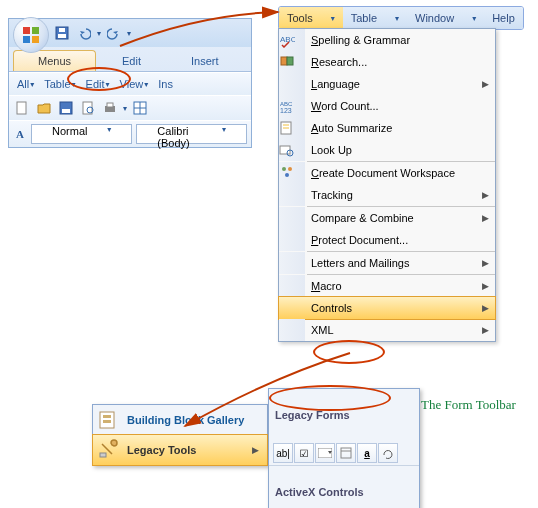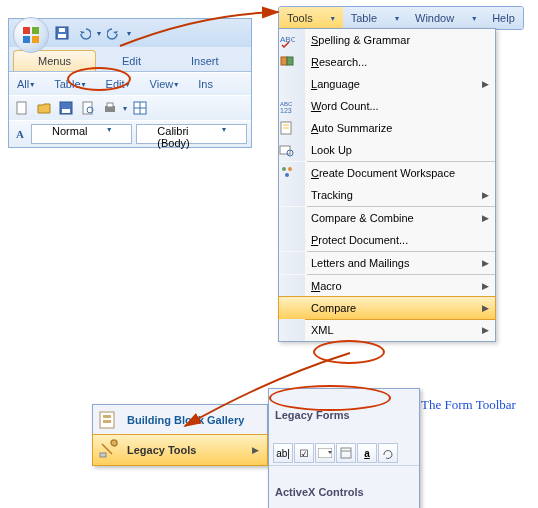--- a/index.html
+++ b/index.html
@@ -6,21 +6,21 @@
 .ribbon{position:absolute;left:8px;top:18px;width:242px;border:1px solid #90b0d8;background:linear-gradient(#e8f0fb,#d0e0f4)}
 .qat{height:28px;display:flex;align-items:center;padding-left:4px;gap:4px;background:linear-gradient(#dbe8f8,#c8ddf4)}
 .orb{width:34px;height:34px;border-radius:50%;background:radial-gradient(circle at 30% 30%,#fff,#d8e4f4 60%,#aac4e8);border:1px solid #b0c4de;margin-top:4px;position:relative;display:flex;align-items:center;justify-content:center}
 .orb svg{width:20px;height:20px}
 .qicon{width:18px;height:18px;display:flex;align-items:center;justify-content:center;color:#3a6090}
 .tabs{height:24px;display:flex;align-items:flex-end;padding-left:4px;gap:2px;border-bottom:1px solid #a8c0e0}
 .tab{padding:4px 24px;color:#2a5a9a;cursor:pointer}
 .tab.active{background:linear-gradient(#fef6e8,#fce8bc);border:1px solid #deb65c;border-bottom:none;border-radius:4px 4px 0 0;color:#3a3a3a}
 .ring{border:2px solid #d03800;border-radius:50%;position:absolute;pointer-events:none}
 .ribbon .ring{left:58px;top:48px;width:60px;height:20px}
-.toolbar{display:flex;align-items:center;padding:3px 4px;gap:12px;background:linear-gradient(#f4f8fe,#e4eef9);border-top:1px solid #fff}
+.toolbar{display:flex;align-items:center;padding:3px 4px;gap:2px;background:linear-gradient(#f4f8fe,#e4eef9);border-top:1px solid #fff}
 .tbtn{padding:2px 4px;color:#2a5a9a;display:flex;align-items:center;gap:1px}
 .tarrow{font-size:8px;color:#2a5a9a}
 .combo{height:18px;border:1px solid #a0b8d8;background:#fff;display:flex;align-items:flex-start;padding:0 20px;font-size:11px;min-width:0}
 .combo .tarrow{margin-left:auto}
 svg{display:block}
 .menubar{position:absolute;left:278px;top:6px;display:flex;height:22px;border:1px solid #8caae0;border-radius:3px;overflow:hidden}
 .mitem{padding:3px 8px;color:#2e4c80;display:flex;align-items:center;gap:18px;background:linear-gradient(#e4eefa,#cfe0f4)}
 .mitem.open{background:linear-gradient(#ffe9a8,#ffd76a);color:#333}
 .dropdown{position:absolute;left:278px;top:28px;width:216px;background:#f8f8f8;border:1px solid #90a8c8;box-shadow:2px 2px 4px rgba(0,0,0,0.2)}
 .dd-item{display:flex;align-items:center;height:22px;position:relative;cursor:pointer}
@@ -36,21 +36,21 @@
 .popup1{left:92px;top:404px;width:174px}
 .popup2{left:268px;top:388px;width:150px}
 .prow{display:flex;align-items:center;height:30px;position:relative}
 .prow.hl{background:linear-gradient(#fff0c0,#ffcf5c);border:1px solid #e0a030;margin:-1px}
 .picon{width:30px;display:flex;align-items:center;justify-content:center}
 .plabel{flex:1;font-weight:bold;color:#165a9a;padding-left:4px;font-size:11px}
 .prow.hl .plabel{color:#333}
 .section-h{font-weight:bold;color:#4a4a6a;padding:20px 6px;font-size:11px}
 .icons-row{display:flex;gap:1px;padding:2px 4px;flex-wrap:wrap}
 .sicon{width:18px;height:18px;border:1px solid #b8c8e0;background:linear-gradient(#fff,#eaf0f8);display:flex;align-items:center;justify-content:center;font-size:10px}
-.caption{position:absolute;left:421px;top:397px;color:#1d4ed8;font-size:13px;font-family:'Times New Roman',serif}
+.caption{position:absolute;left:421px;top:397px;color:#15803d;font-size:13px;font-family:'Times New Roman',serif}
 .popup2 .ring{left:0px;top:-4px;width:118px;height:22px}
 .arrow-svg{position:absolute;pointer-events:none}
 </style>
 </head>
 <body>
 
 <div class="ribbon">
   <div class="qat">
     <div class="orb">
       <svg viewBox="0 0 20 20">
@@ -263,21 +263,21 @@
       <span class="dd-arrow">▶</span>
     </div>
   <div class="sep"></div>
   <div class="dd-item">
       <div class="dd-icon"></div>
       <div class="dd-label"><u>M</u><span>acro</span></div>
       <span class="dd-arrow">▶</span>
     </div>
   <div class="dd-item hl">
       <div class="dd-icon"></div>
-      <div class="dd-label">Compare</div>
+      <div class="dd-label">Controls</div>
       <span class="dd-arrow">▶</span>
     </div>
   <div class="dd-item">
       <div class="dd-icon"></div>
       <div class="dd-label">XML</div>
       <span class="dd-arrow">▶</span>
     </div>
   <div class="ring"></div>
 </div>
 

